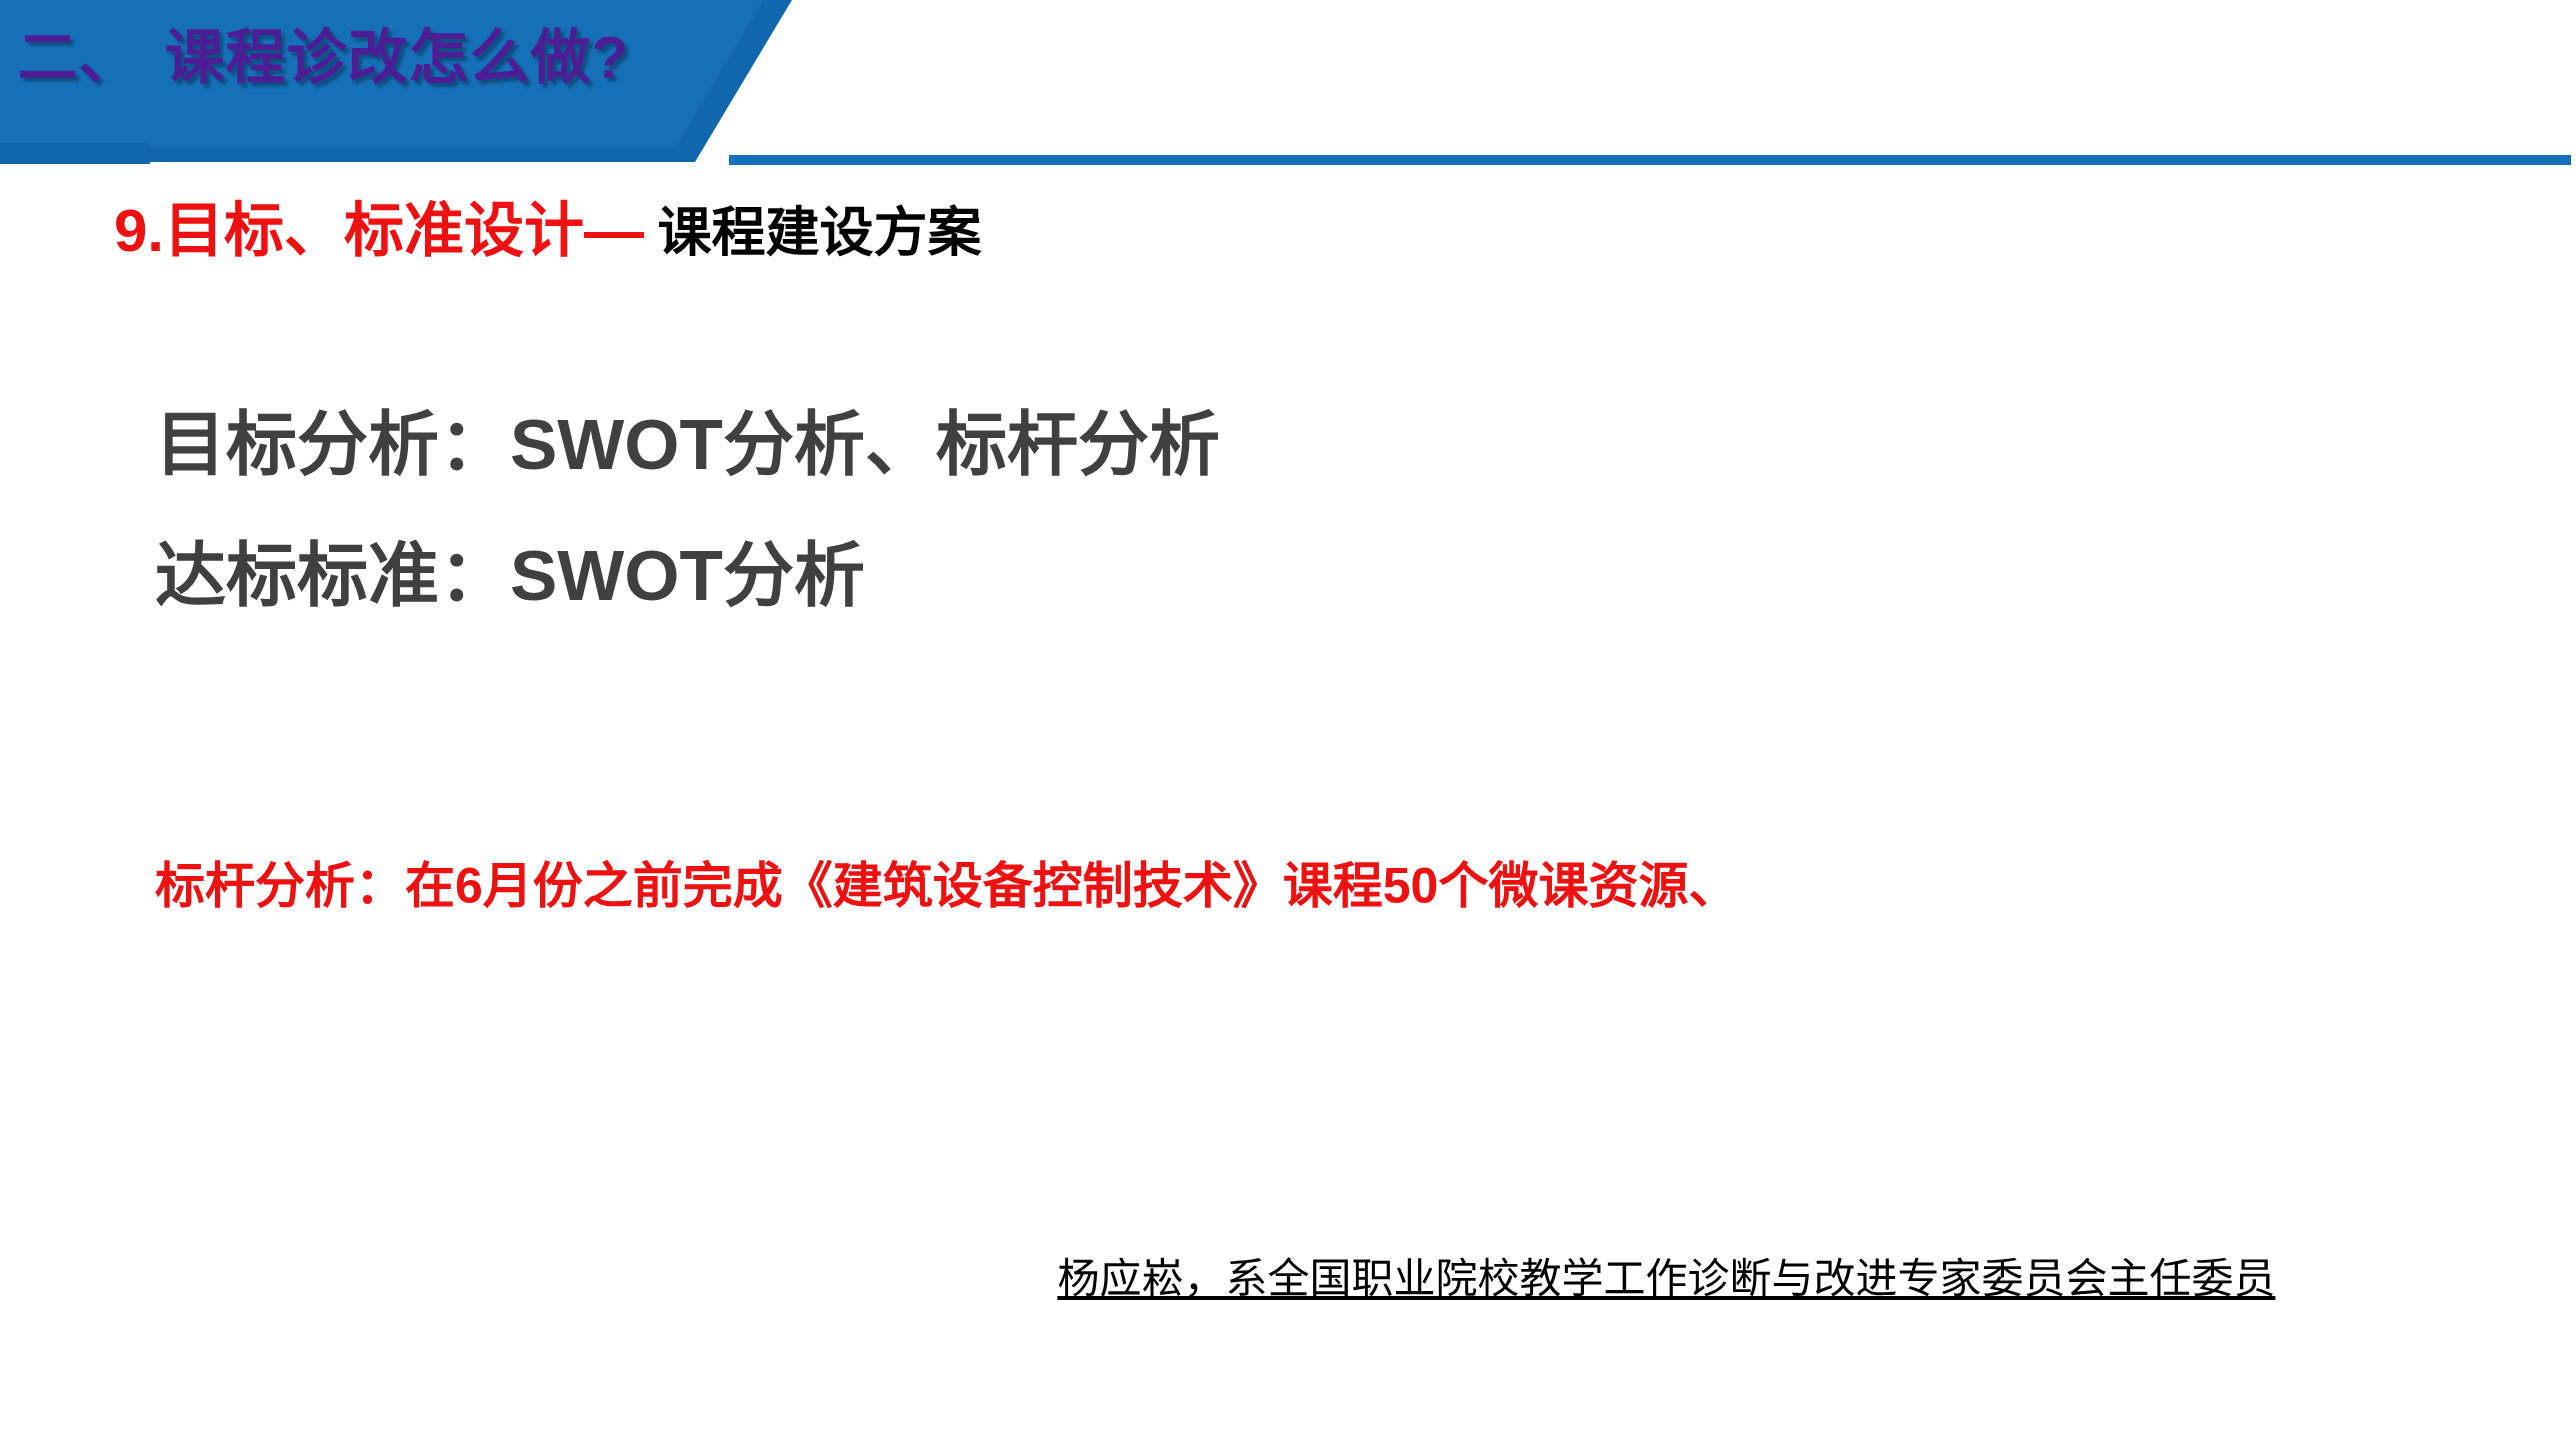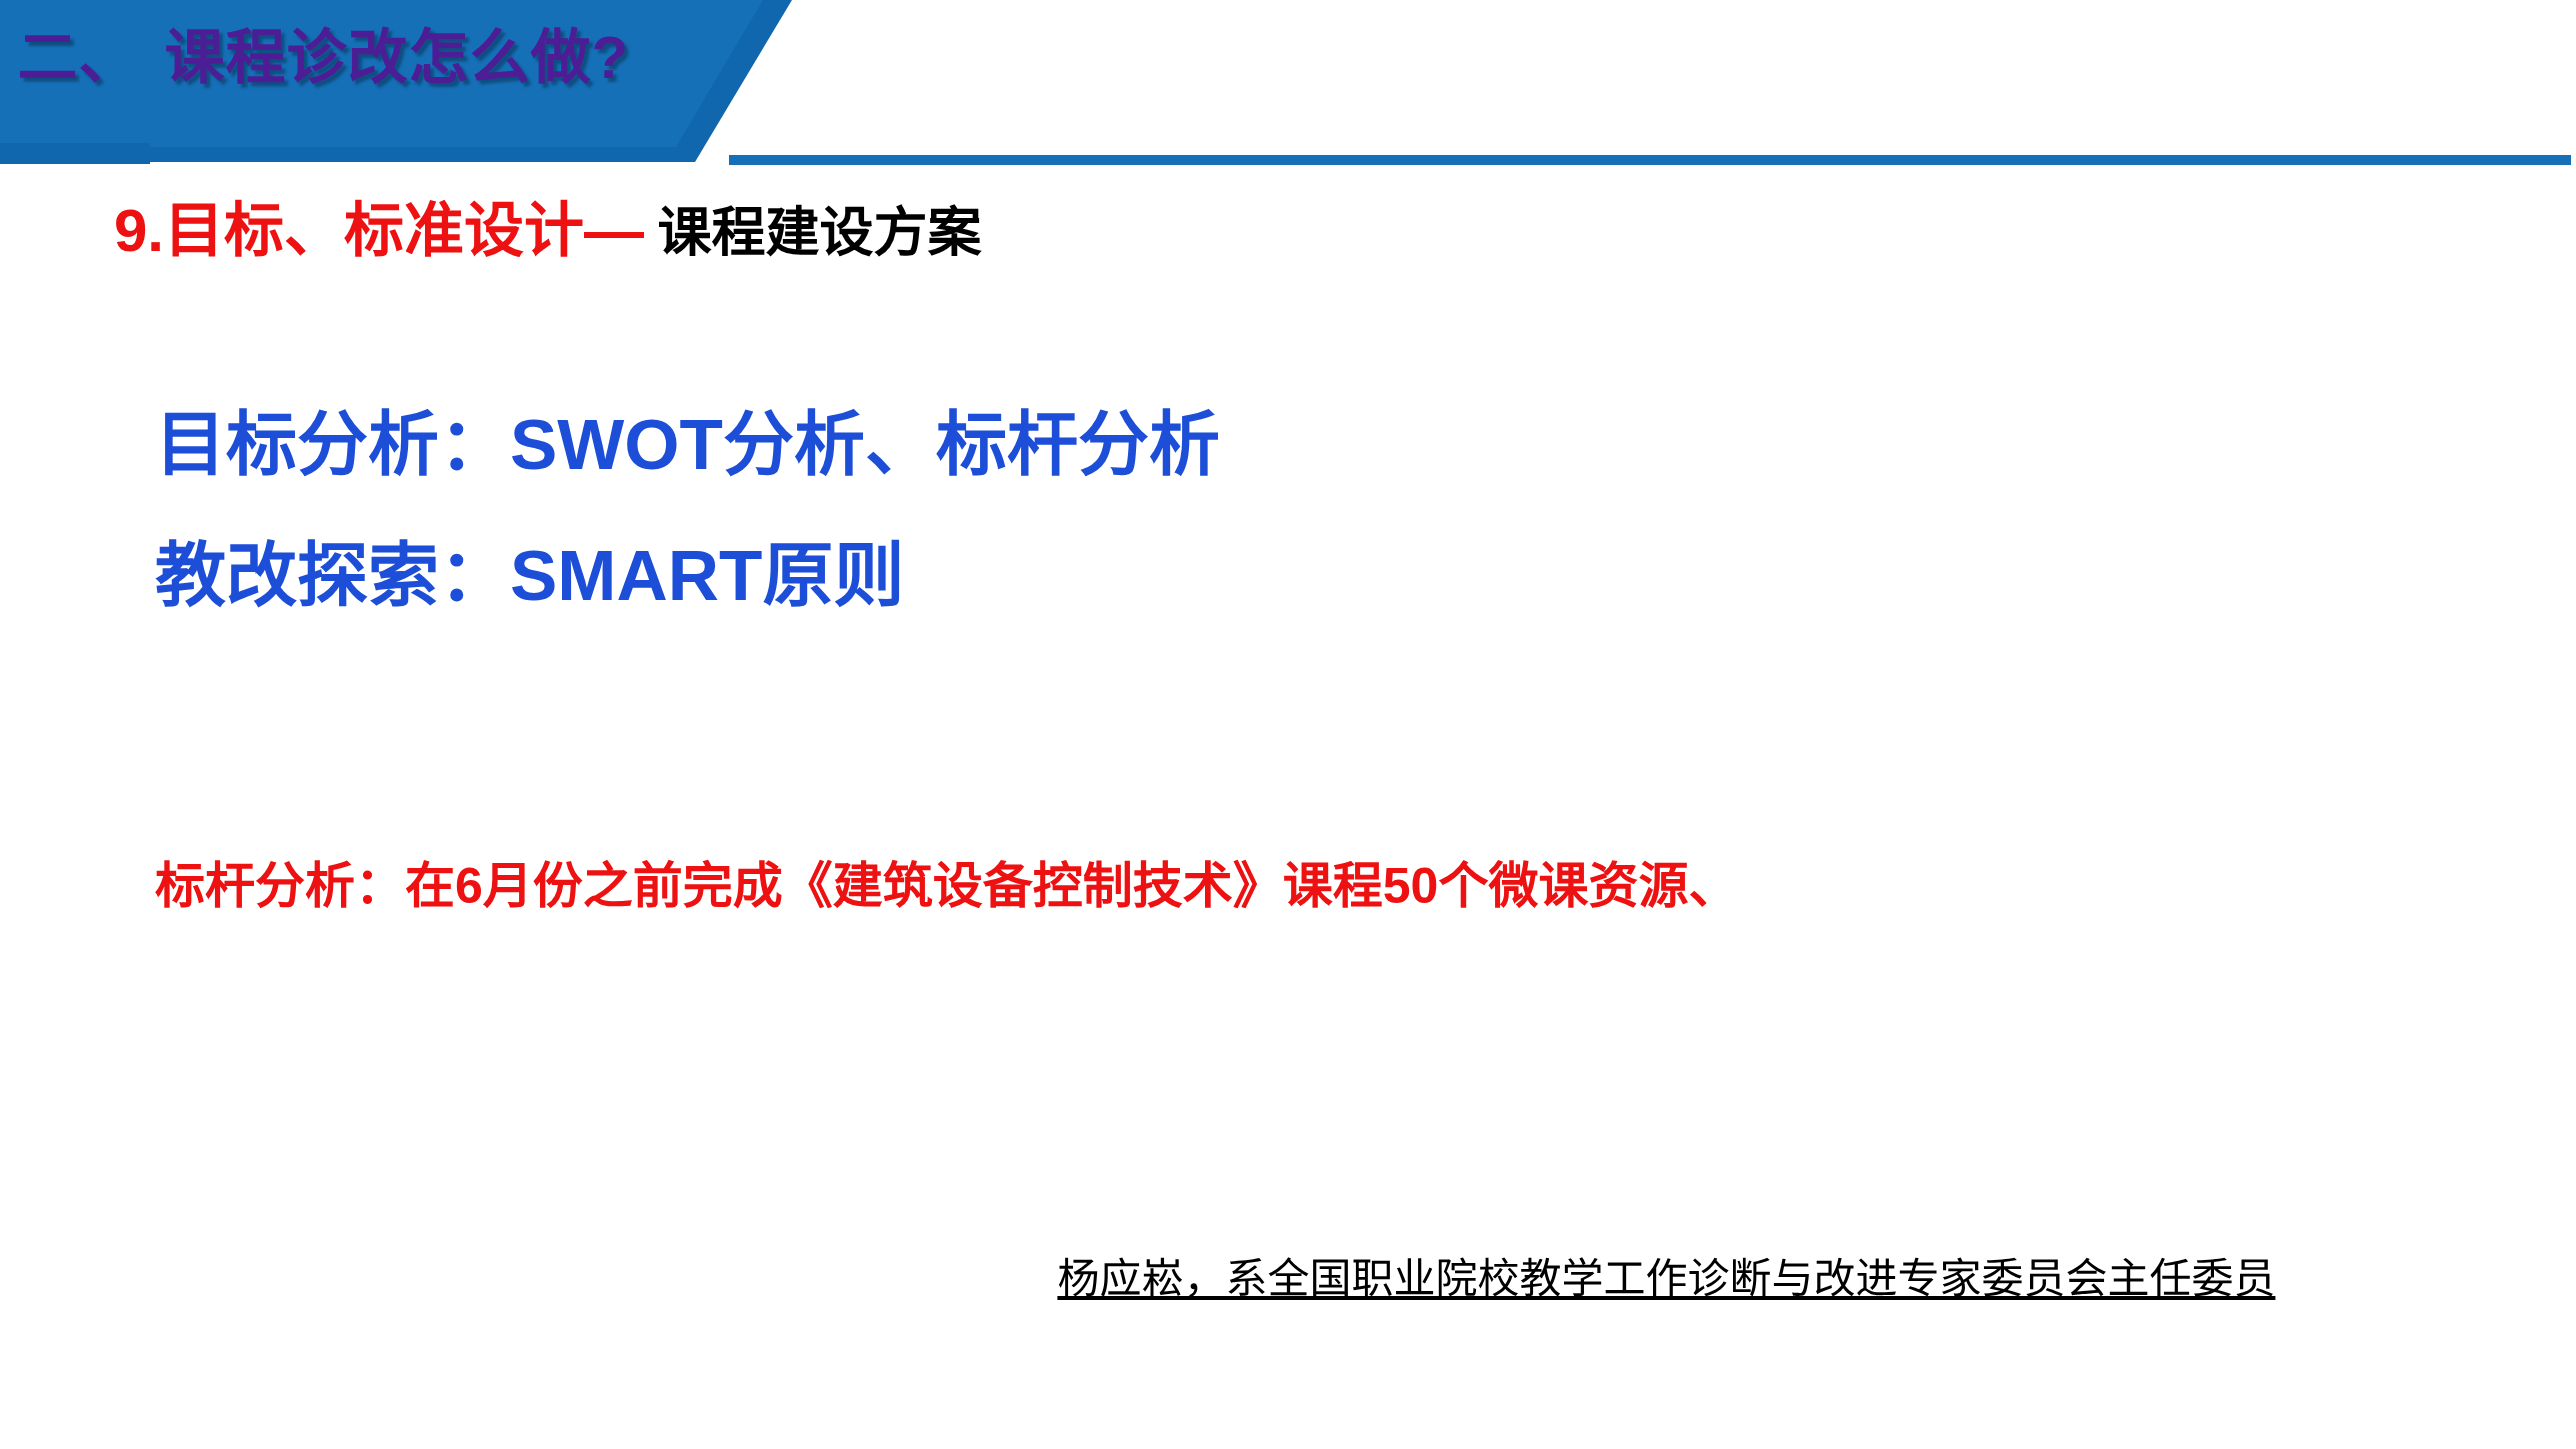--- a/index.html
+++ b/index.html
@@ -101,21 +101,21 @@
   }
 
   
   .statements {
     position: absolute;
     left: 155px;
     top: 379px;
     width: 2125px;
   }
   .statement-line {
-    color: #1d4ed8;
+    color: #404040;
     font-size: 71px;
     font-weight: bold;
     line-height: 131px;
     white-space: nowrap;
     letter-spacing: 0px;
   }
 
   
   .red-block {
     position: absolute;
@@ -164,21 +164,21 @@
   </div>
 
   <div class="header-rule"></div>
 
   <div class="sub-heading">
     <span class="accent">9.目标、标准设计—</span><span class="plain">课程建设方案</span>
   </div>
 
   <div class="statements">
     <div class="statement-line">目标分析：SWOT分析、标杆分析</div>
-    <div class="statement-line">教改探索：SMART原则</div>
+    <div class="statement-line">达标标准：SWOT分析</div>
   </div>
 
   <div class="red-block">
     <div class="red-line">标杆分析：在6月份之前完成《建筑设备控制技术》课程50个微课资源、</div>
   </div>
 
   <div class="attribution">
     <div class="attribution-line">杨应崧，系全国职业院校教学工作诊断与改进专家委员会主任委员</div>
   </div>
 

